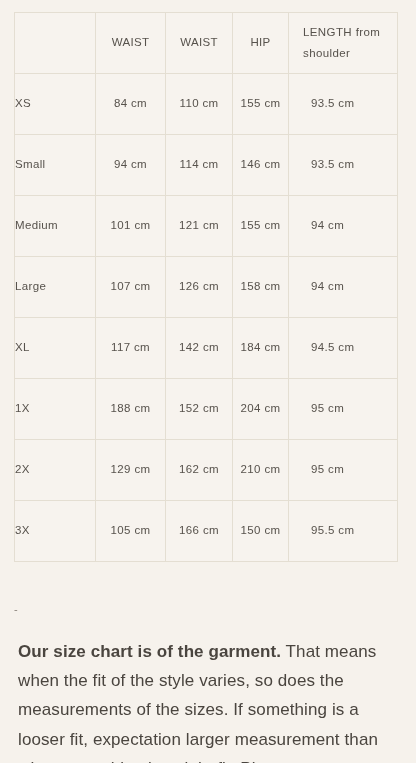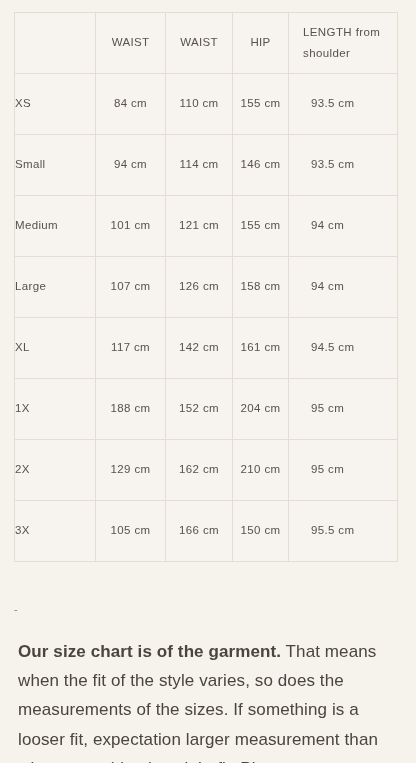--- a/index.html
+++ b/index.html
@@ -158,21 +158,21 @@
           <td class="size-label">Large</td>
           <td class="num">107 cm</td>
           <td class="num">126 cm</td>
           <td class="num">158 cm</td>
           <td class="len">94 cm</td>
         </tr>
         <tr>
           <td class="size-label">XL</td>
           <td class="num">117 cm</td>
           <td class="num">142 cm</td>
-          <td class="num">161 cm</td>
+          <td class="num">184 cm</td>
           <td class="len">94.5 cm</td>
         </tr>
         <tr>
           <td class="size-label">1X</td>
           <td class="num">188 cm</td>
           <td class="num">152 cm</td>
           <td class="num">204 cm</td>
           <td class="len">95 cm</td>
         </tr>
         <tr>

